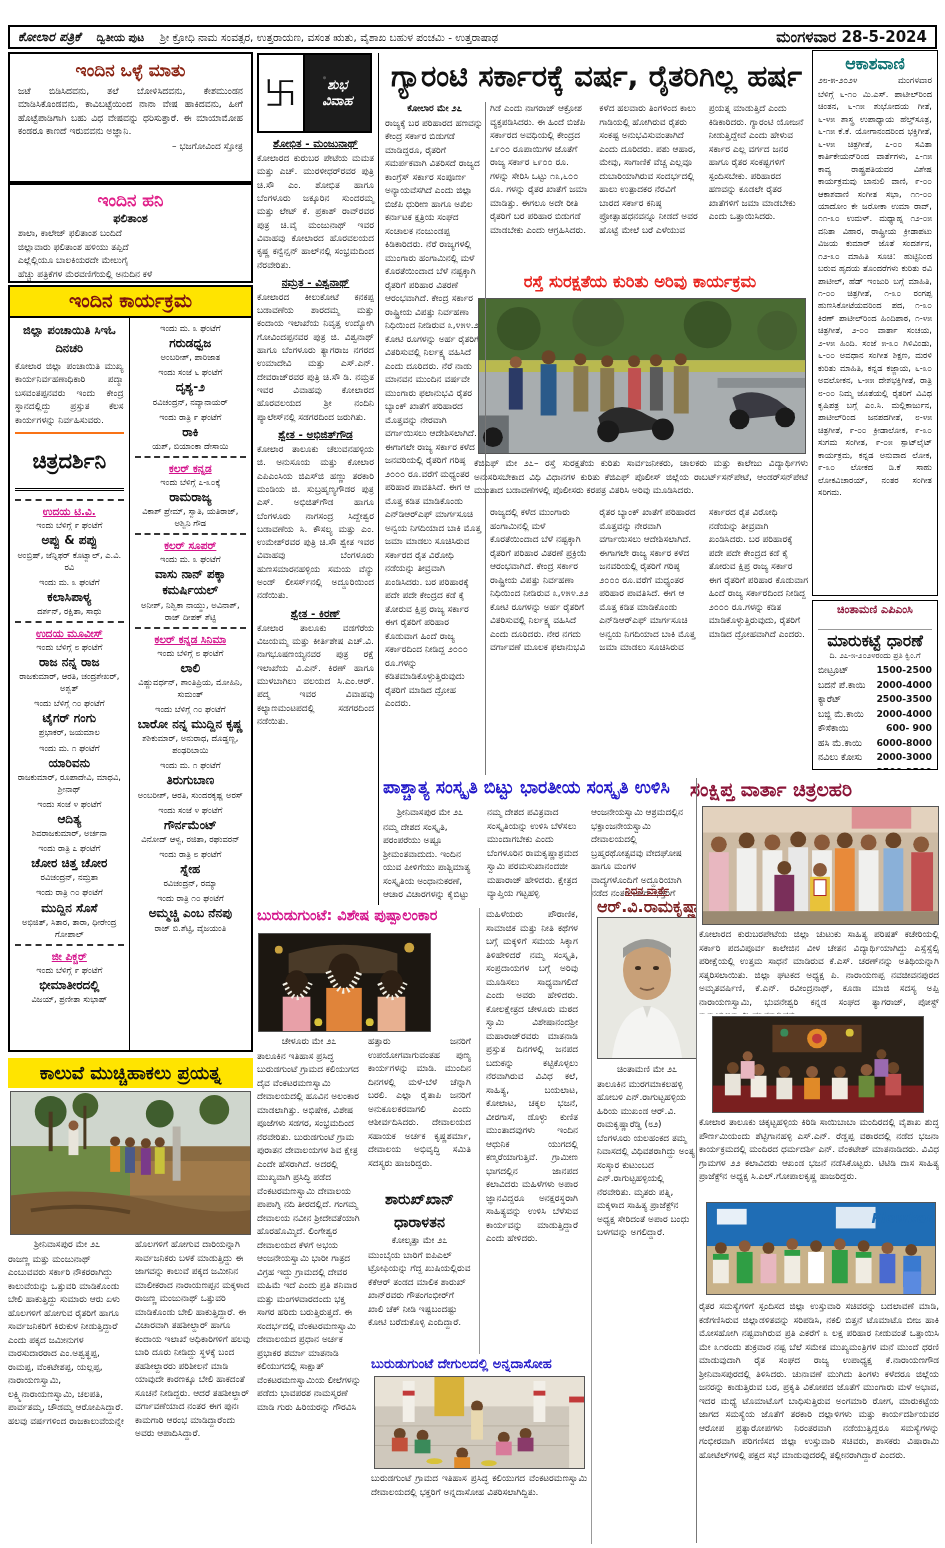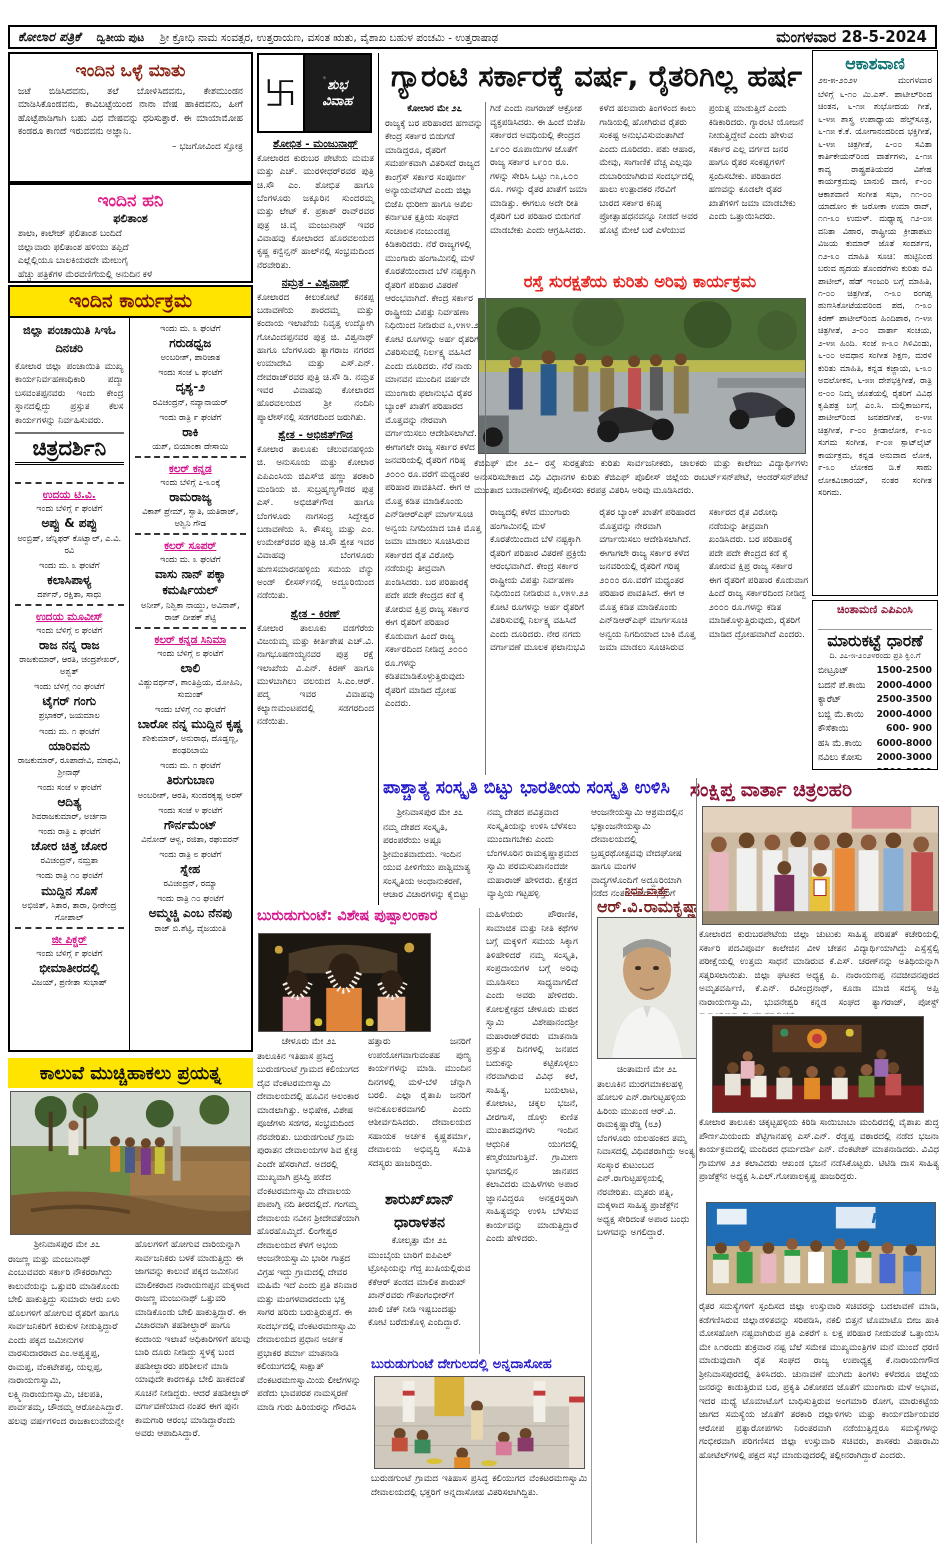--- a/index.html
+++ b/index.html
@@ -27,21 +27,21 @@
   .hani-line{font-size:9px;line-height:1.5;display:block;}
 
   .prog-head{background:#ffe400;color:#7a1010;font-size:19px;font-weight:bold;text-align:center;
              border-bottom:2px solid #000;line-height:27px;height:29px;}
   .prog-cols{display:flex;height:736px;}
   .prog-l{width:119px;border-right:1px solid #000;padding:3px 5px;overflow:hidden;}
   .prog-r{width:122px;padding:3px 5px;overflow:hidden;}
   .ceo-head{font-size:11.5px;font-weight:bold;text-align:center;line-height:1.6;}
   .ceo-body{font-size:9px;line-height:1.5;text-align:justify;margin-top:2px;}
   .cin-title{font-size:21px;font-weight:bold;text-align:center;border-bottom:3px double #000;
-             border-top:2px solid #737373;padding:2px 0;margin:5px 0 17px;}
+             border-top:2px solid #f97316;padding:15px 0;margin:5px 0 8px;}
   .shows span{display:block;text-align:center;}
   .shows span:empty{display:none;}
   .sh-ch{color:#d4148c;font-weight:bold;text-decoration:underline;font-size:10.5px;
          border-top:2px dashed #333;padding-top:4px;margin-top:4px;}
   .sh-time{font-size:8.3px;line-height:1.7;}
   .sh-title{font-weight:bold;font-size:12px;line-height:1.35;}
   .sh-cast{font-size:8.3px;line-height:1.45;margin-bottom:2px;}
 
   .canal-head{background:#ffe400;font-size:18px;font-weight:bold;text-align:center;line-height:30px;}
   .body9{font-size:9px;line-height:1.5;}

